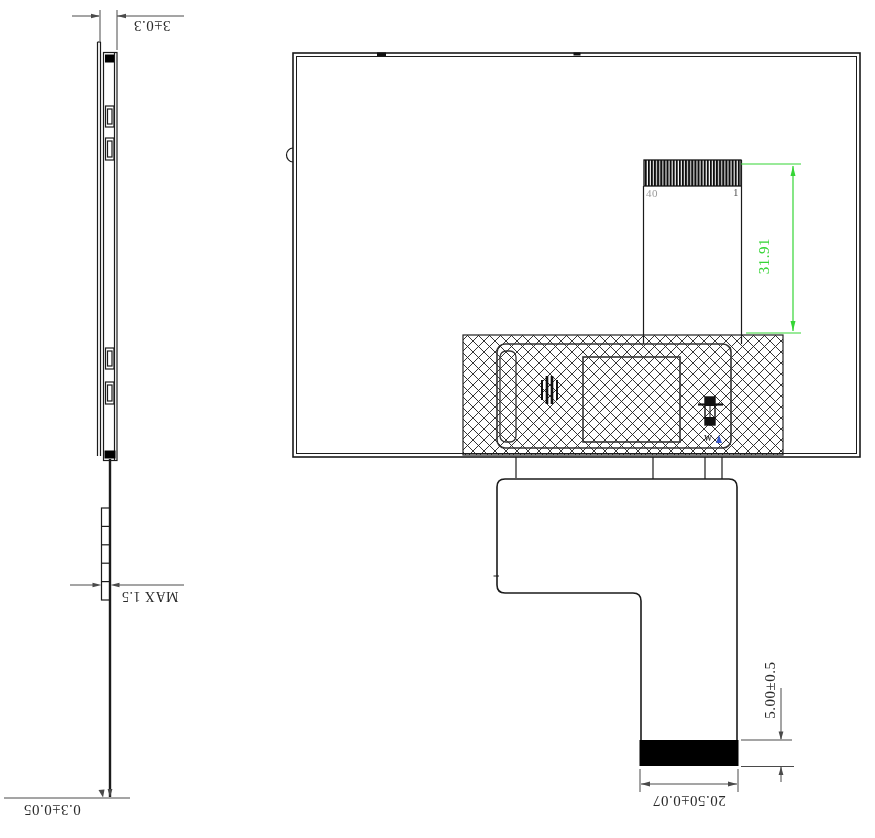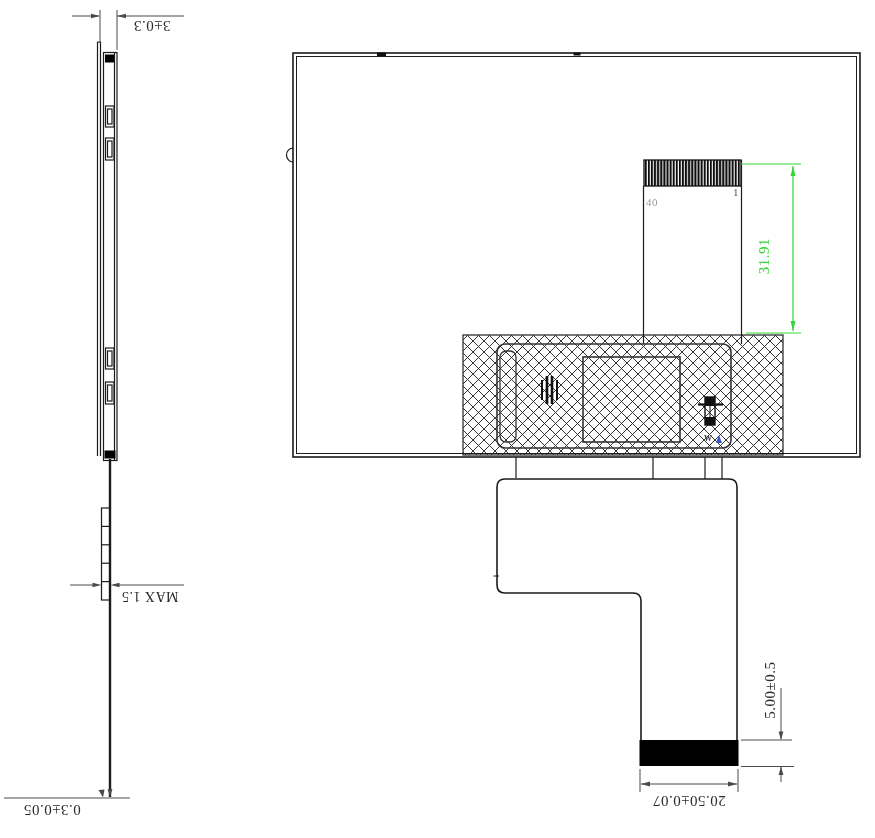--- a/index.html
+++ b/index.html
@@ -158,21 +158,21 @@
     <polygon points="737,784 728,781.6 728,786.4" fill="#4a4a4a" stroke="none"></polygon>
   </g>
 </svg>
 
 <div class="dimtext rot180" style="left:120px;top:17px;width:64px;height:18px;font-size:15px;">3±0.3</div>
 
 <div class="dimtext rot180" style="left:112px;top:587px;width:76px;height:18px;font-size:14px;">MAX 1.5</div>
 
 <div class="dimtext rot180" style="left:4px;top:800px;width:96px;height:19px;font-size:15px;">0.3±0.05</div>
 
-<div class="pinlabel gray" style="left:646px;top:196px;">40</div>
+<div class="pinlabel gray" style="left:646px;top:187px;">40</div>
 
 <div class="pinlabel dark" style="left:733px;top:186px;">1</div>
 
 <div class="dimtext rotm90 green" style="left:729px;top:247px;width:70px;height:18px;font-size:15px;">31.91</div>
 
 <div class="dimtext rotm90" style="left:723px;top:681px;width:94px;height:18px;font-size:15px;">5.00±0.5</div>
 
 <div class="dimtext rot180" style="left:638px;top:791px;width:102px;height:20px;font-size:15px;">20.50±0.07</div>
 
 <div class="tinymark" style="left:704px;top:434px;">W</div>

